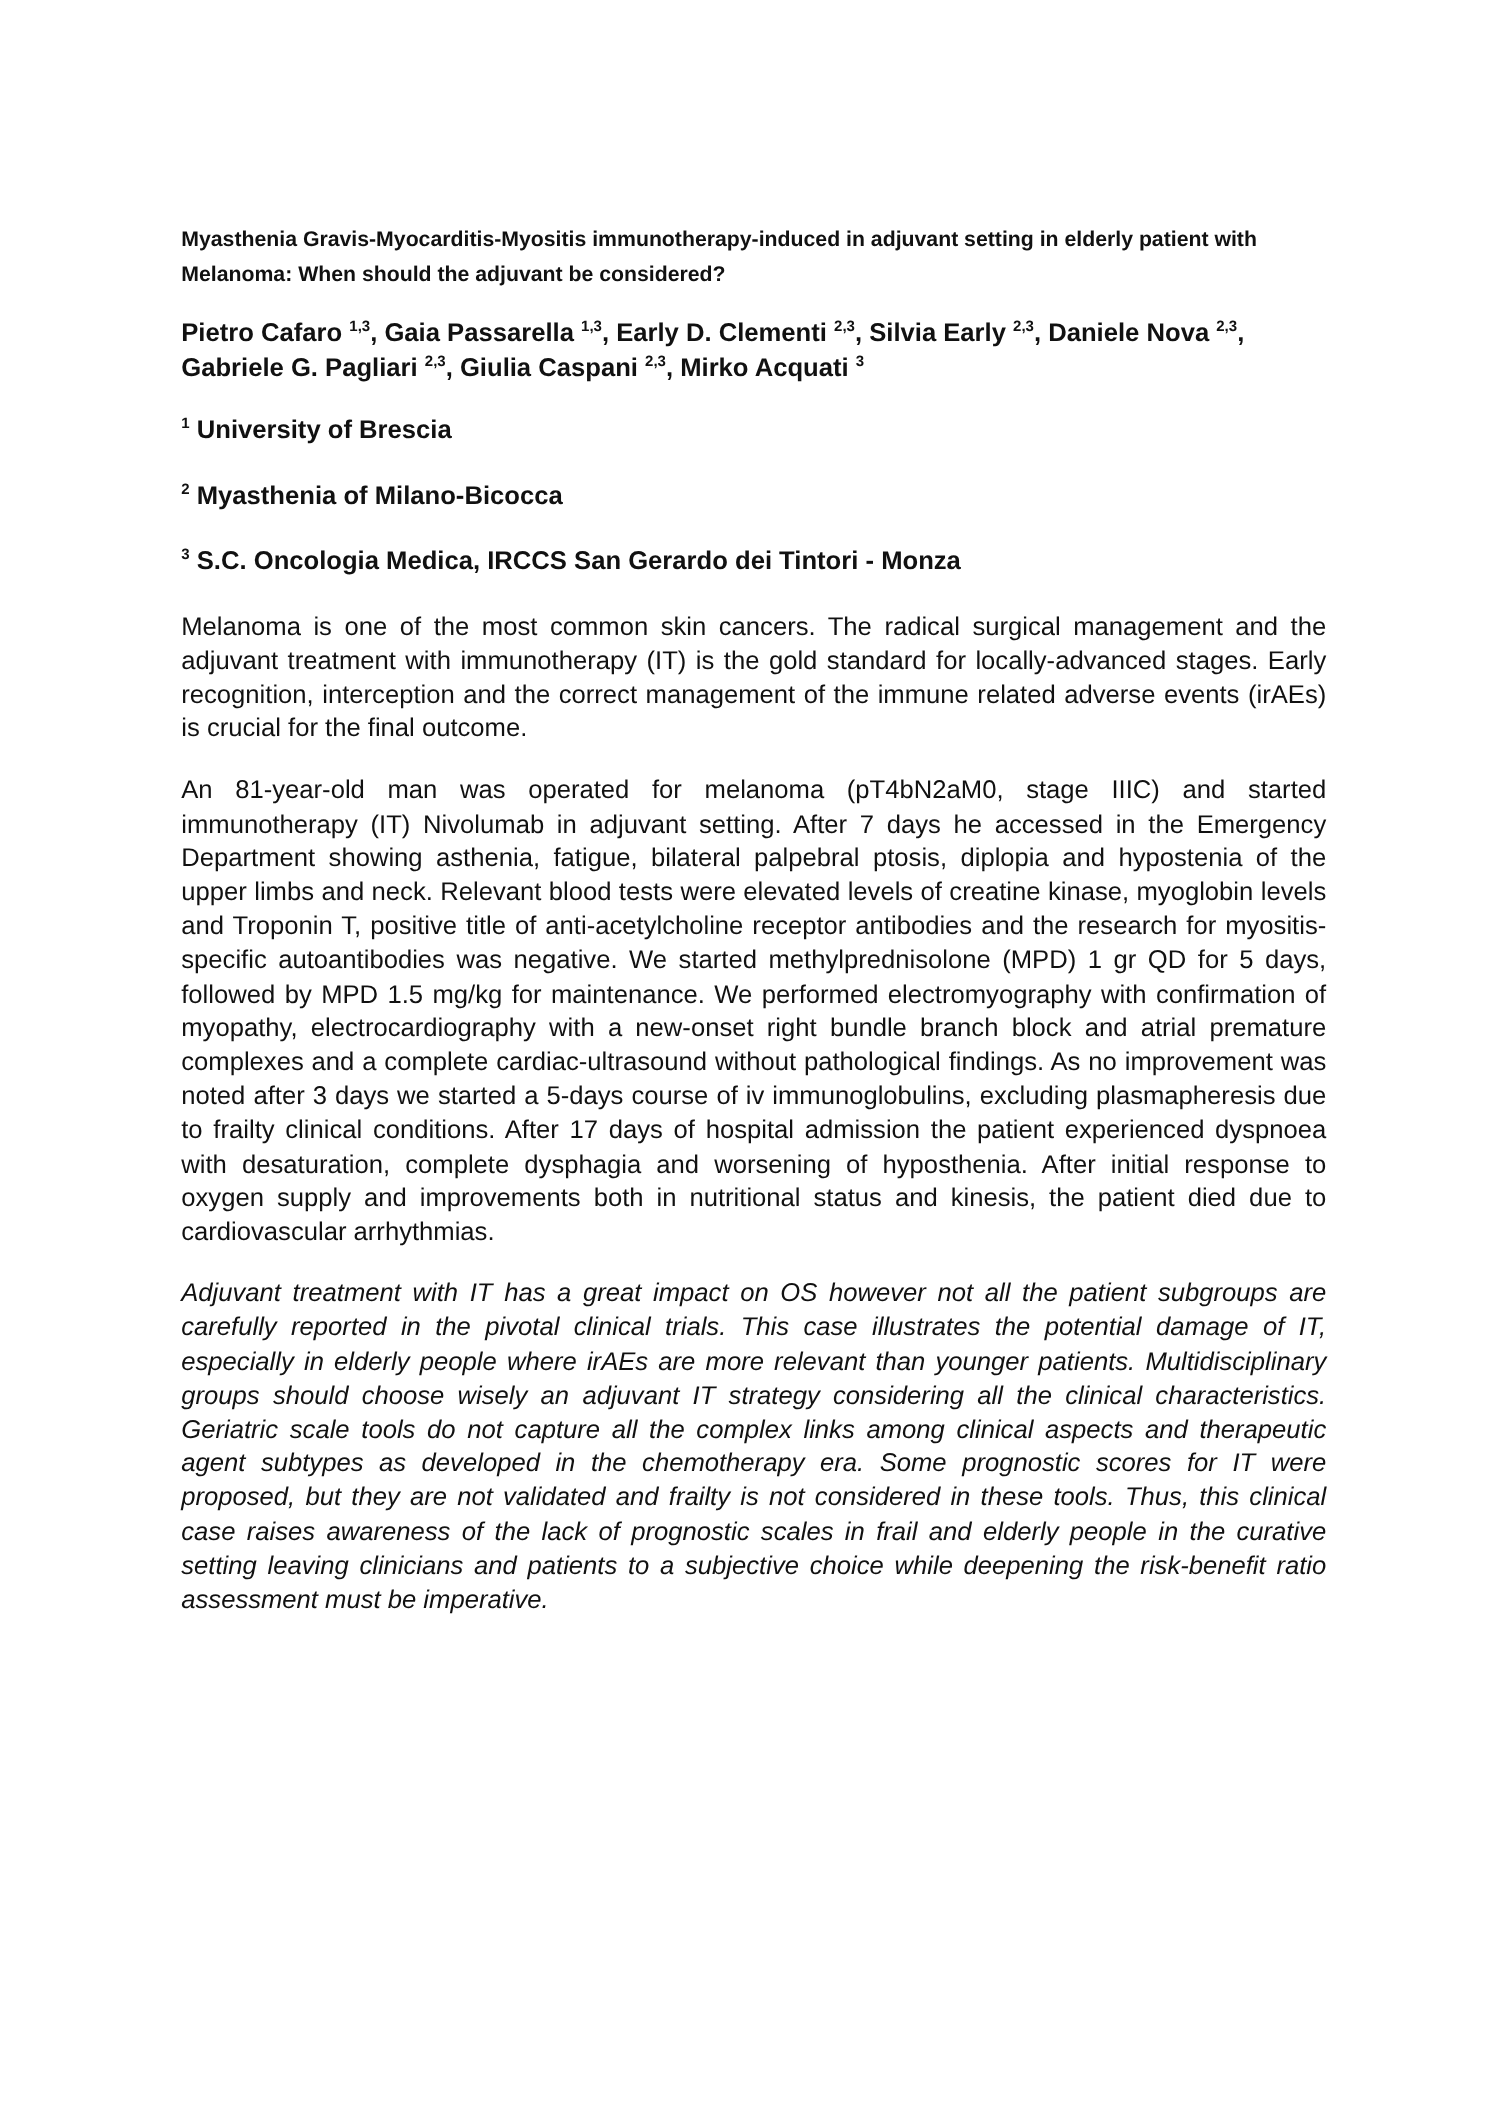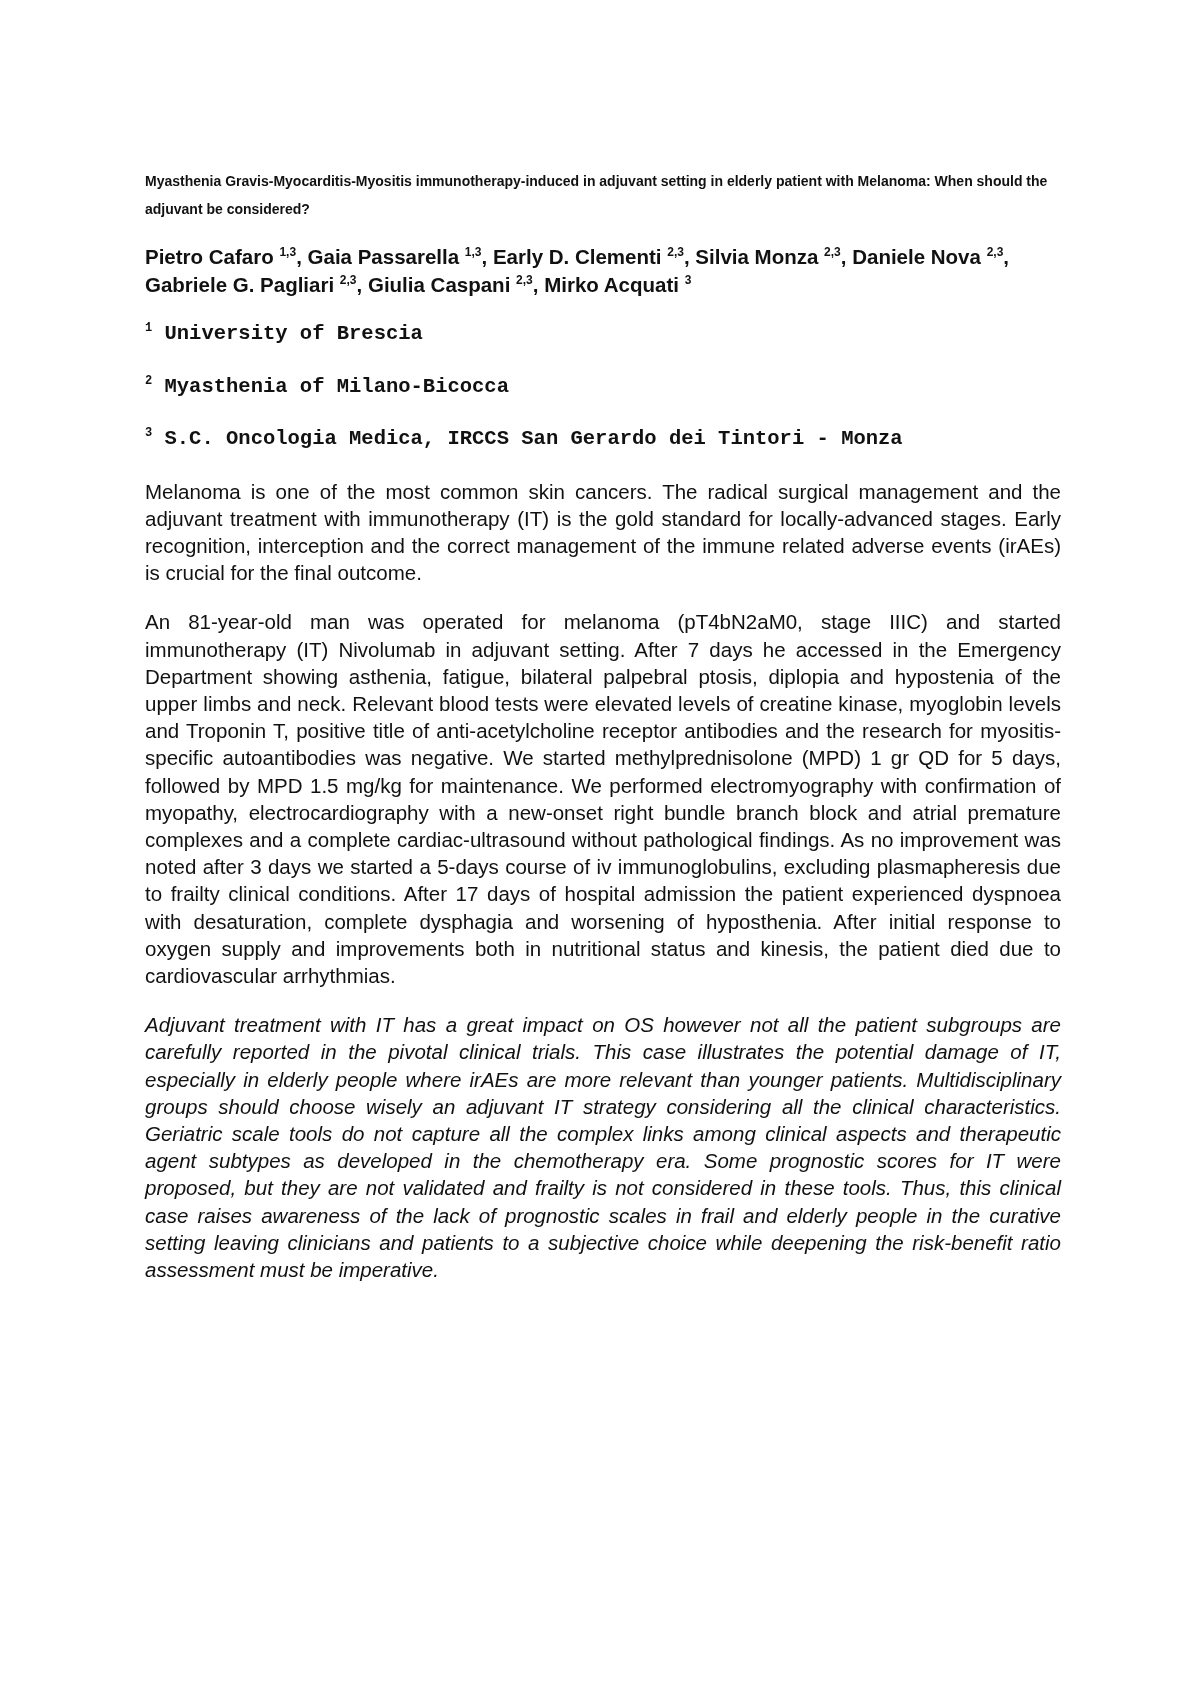--- a/index.html
+++ b/index.html
@@ -16,41 +16,40 @@
     color: #111111;
   }
   .page {
     position: absolute;
     left: 145px;
     top: 168px;
     width: 916px;
   }
   .title {
     font-weight: bold;
-    font-size: 14px;
+    font-size: 17px;
     line-height: 27.5px;
-    margin: 0 0 20px 0;
+    margin: 10px 0 20px 0;
   }
   .authors {
     font-weight: bold;
     font-size: 20.5px;
     line-height: 27.5px;
     margin: 0 0 22px 0;
   }
   .authors sup, .affil sup {
     font-size: 12px;
     line-height: 0;
     vertical-align: 8px;
   }
   .affil {
     font-weight: bold;
     font-size: 20.5px;
     line-height: 27.5px;
     margin: 0 0 25px 0;
-    font-family: Liberation Mono, monospace;
   }
   .para {
     font-size: 20.5px;
     line-height: 27.2px;
     text-align: justify;
     margin: 4px 0 22px 0;
     font-weight: normal;
   }
   .para.last {
     margin-bottom: 0;
@@ -61,21 +60,21 @@
 <body>
 
 <div class="page">
 
   <h1 class="title">Myasthenia Gravis-Myocarditis-Myositis immunotherapy-induced in adjuvant setting in elderly patient with Melanoma: When should the adjuvant be considered?</h1>
 
   <p class="authors">
     <span><span>Pietro Cafaro</span> <sup>1,3</sup></span>,
     <span><span>Gaia Passarella</span> <sup>1,3</sup></span>,
     <span><span>Early D. Clementi</span> <sup>2,3</sup></span>,
-    <span><span>Silvia Monza</span> <sup>2,3</sup></span>,
+    <span><span>Silvia Early</span> <sup>2,3</sup></span>,
     <span><span>Daniele Nova</span> <sup>2,3</sup></span>,
     <span><span>Gabriele G. Pagliari</span> <sup>2,3</sup></span>,
     <span><span>Giulia Caspani</span> <sup>2,3</sup></span>,
     <span><span>Mirko Acquati</span> <sup>3</sup></span>
   </p>
 
   <p class="affil"><sup>1</sup> <span>University of Brescia</span></p>
 
   <p class="affil"><sup>2</sup> <span>Myasthenia of Milano-Bicocca</span></p>
 

